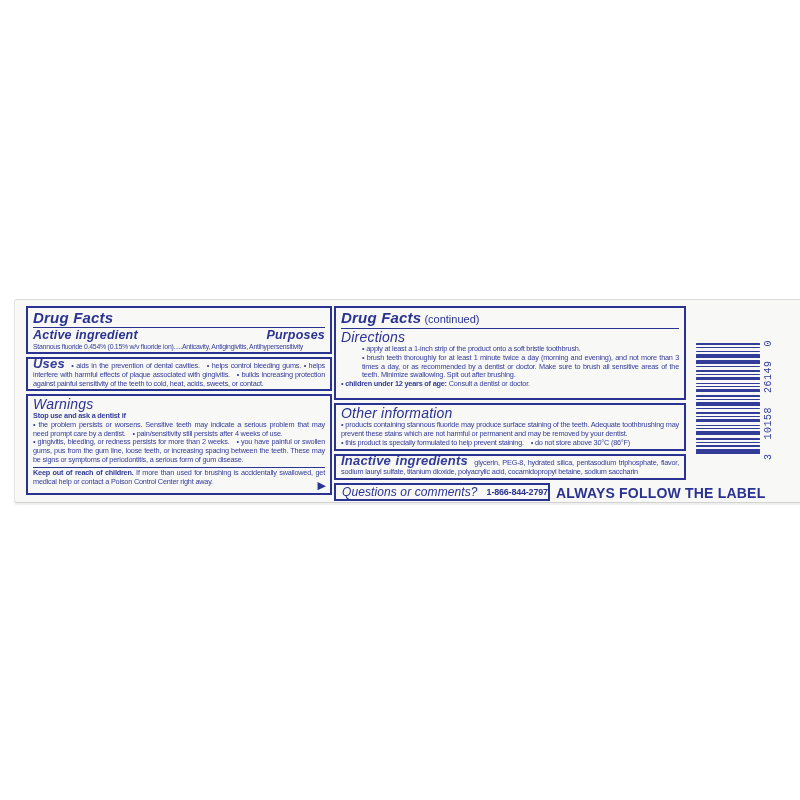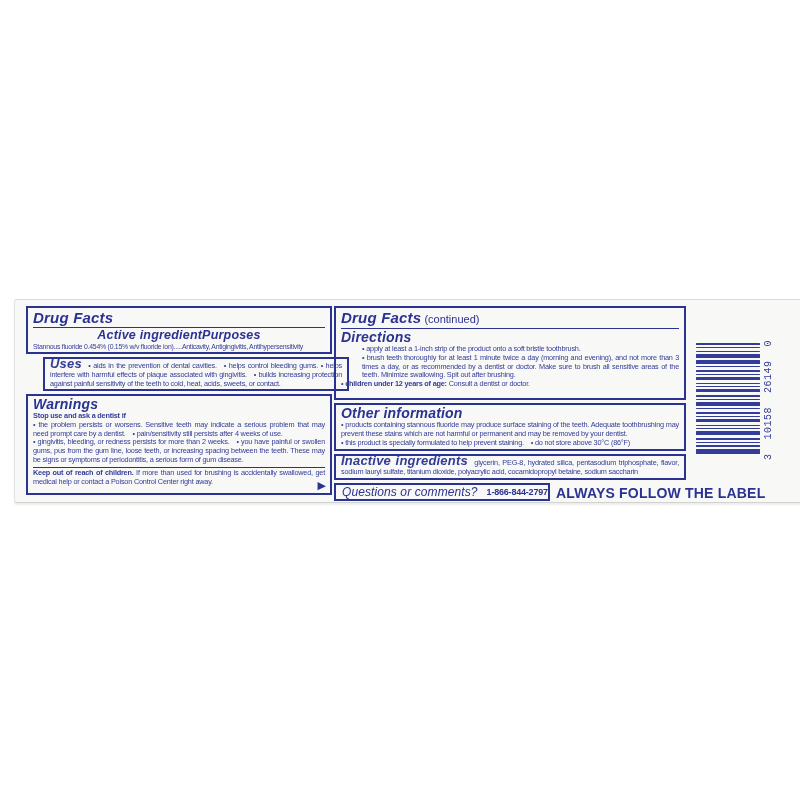--- a/index.html
+++ b/index.html
@@ -26,32 +26,32 @@
   .panel{
     position:absolute;border:2px solid var(--navy);
     padding:1px 5px 2px 5px;overflow:hidden;background:transparent;
   }
 
   
   .df-title{font-size:15px;font-weight:bold;font-style:italic;line-height:17px;letter-spacing:.2px;}
   .df-cont{font-size:11px;font-weight:normal;font-style:normal;letter-spacing:0;margin-top:9px;}
   .rule{border:0;border-top:1.6px solid var(--navy);margin:1px 0 1px 0;}
   .thin-rule{border:0;border-top:1px solid var(--navy);margin:2px 0 1px 0;}
-  .sec-title{font-size:14px;font-weight:bold;font-style:italic;line-height:15px;letter-spacing:.2px;}
+  .sec-title{font-size:14px;font-weight:normal;font-style:italic;line-height:15px;letter-spacing:.2px;}
   .sec-title-inline{font-size:13px;font-weight:bold;font-style:italic;letter-spacing:.2px;padding-right:3px;}
   .body-text{font-size:7.3px;line-height:8.8px;letter-spacing:-.2px;text-align:justify;color:var(--body);}
   .body-line{font-size:6.9px;line-height:8.5px;letter-spacing:-.25px;white-space:nowrap;color:var(--body);}
   .bold{font-weight:bold;}
-  .ai-row{display:flex;justify-content:center;align-items:baseline;
+  .ai-row{display:flex;justify-content:space-between;align-items:baseline;
     font-size:12.5px;font-weight:bold;font-style:italic;line-height:13.5px;letter-spacing:.2px;}
   .indent{margin-left:21px;}
 
   
   .box-facts{left:11px;top:6px;width:306px;height:48px;}
-  .box-uses{left:28px;top:57px;width:306px;height:34px;}
+  .box-uses{left:11px;top:57px;width:306px;height:34px;}
   .box-warnings{left:11px;top:94px;width:306px;height:101px;}
   .arrow{position:absolute;right:4px;bottom:2px;font-size:11px;line-height:11px;color:var(--navy);font-style:normal;}
 
   
   .box-directions{left:319px;top:6px;width:352px;height:94px;}
   .box-other{left:319px;top:103px;width:352px;height:48px;}
   .box-inactive{left:319px;top:154px;width:352px;height:26px;}
   .box-questions{left:319px;top:183px;width:216px;height:18px;
     display:flex;align-items:center;gap:9px;padding:0 6px;}
   .q-title{font-size:12px;font-weight:normal;font-style:italic;letter-spacing:.1px;white-space:nowrap;}

